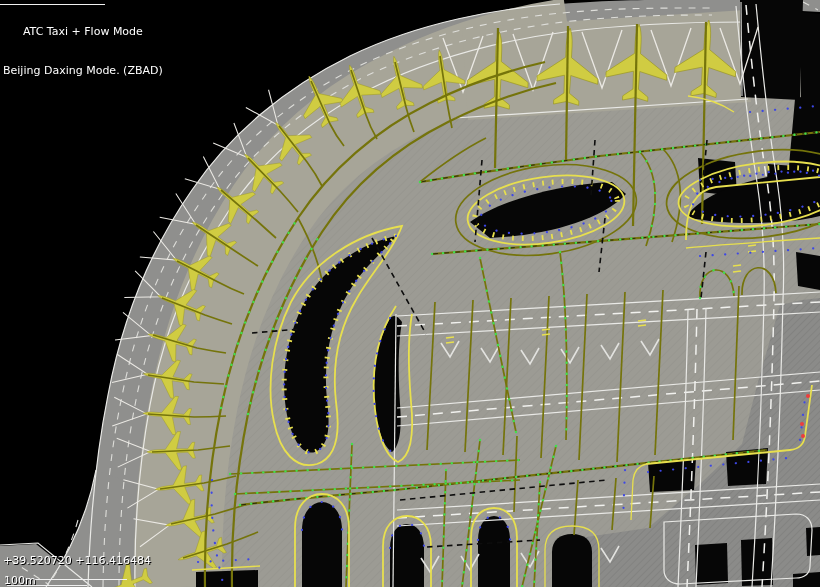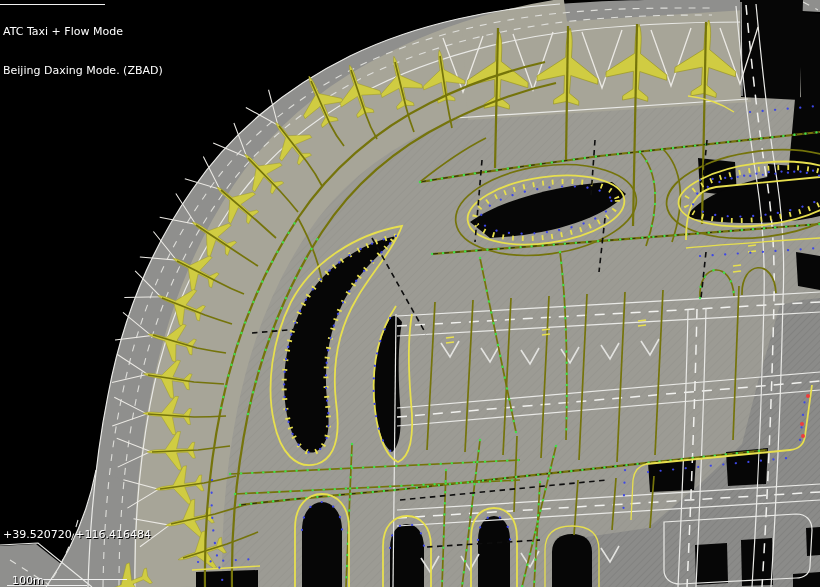--- a/index.html
+++ b/index.html
@@ -1,23 +1,23 @@
 <!DOCTYPE html>
 <html><head>
 <meta charset="utf-8">
 <style>
   html,body{margin:0;padding:0;background:#000;}
   #screen{position:relative;width:820px;height:587px;background:#000;overflow:hidden;
           font-family:"DejaVu Sans", sans-serif;}
   #map{position:absolute;left:0;top:0;width:820px;height:587px;}
   .hud{position:absolute;color:#fff;font-size:11px;line-height:13px;
-       text-shadow:1px 1px 0 #000;white-space:pre;}
+       text-shadow:1px 1px 0 #000;white-space:pre;text-align:center;}
   #hud-top{left:3px;top:-1px;}
-  #hud-bottom{left:3px;top:528px;}
-  #hud-scale{left:12px;top:574px;}
+  #hud-bottom{left:3px;top:554px;}
+  #hud-scale{left:4px;top:574px;}
   .hline{position:absolute;height:1px;background:#f0f0f0;}
   
   .tx {stroke:#75740b;stroke-width:2.2;fill:none}
   .txq{stroke:#75740b;stroke-width:1.7;fill:none}
   .dk {stroke:#20200a;stroke-width:.9;fill:none;stroke-dasharray:6 5}
   .gl {stroke:#42df4f;stroke-width:2.4;fill:none;stroke-dasharray:.1 11;stroke-linecap:round}
   .bl {stroke:#3d47e6;stroke-width:2.2;fill:none;stroke-dasharray:.1 12.5;stroke-linecap:round}
   .yl {stroke:#e7df4e;stroke-width:1.8;fill:none}
   .yl2{stroke:#e7df4e;stroke-width:1.3;fill:none}
   .yt {stroke:#e7df4e;stroke-width:5;fill:none;stroke-dasharray:1.8 8}

